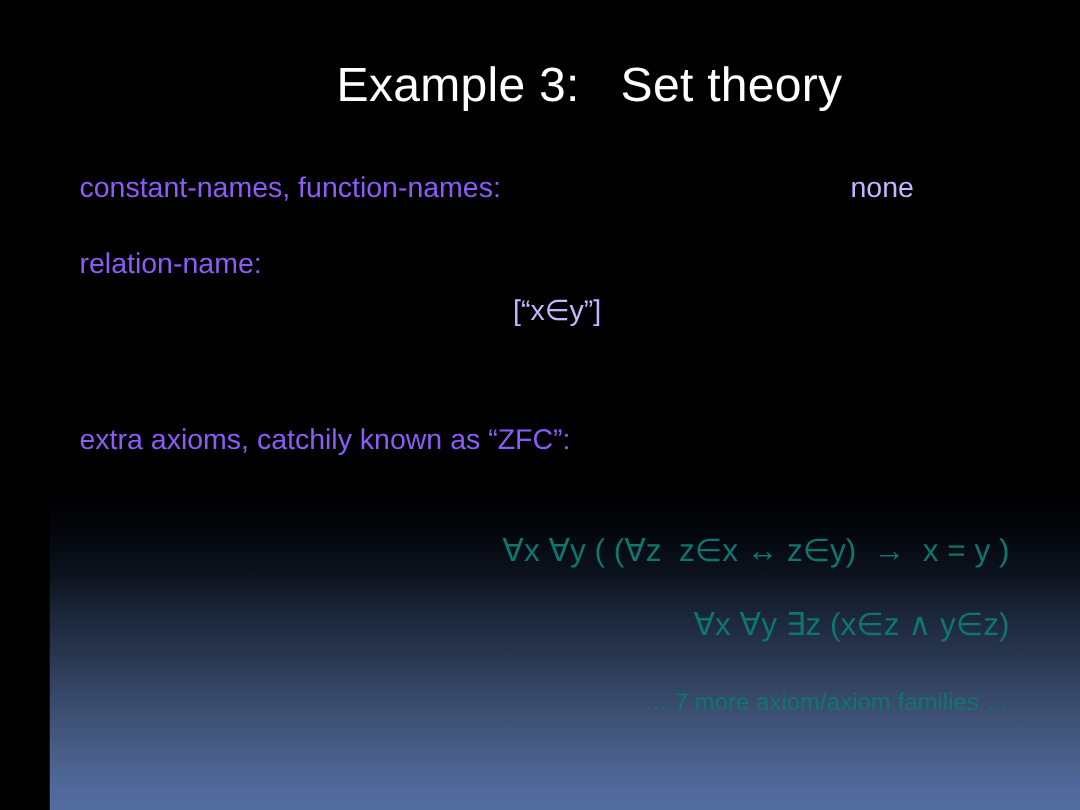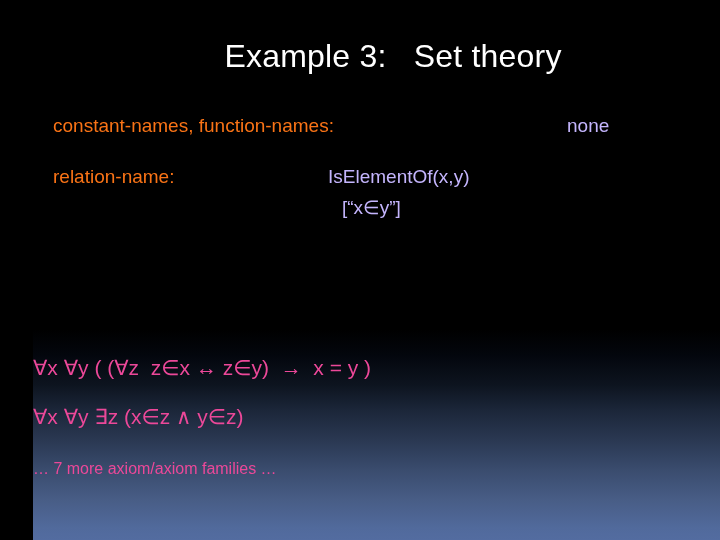--- a/index.html
+++ b/index.html
@@ -56,21 +56,21 @@
     text-align: center;
     color: #ffffff;
     font-size: 32px;
     line-height: 40px;
     letter-spacing: 0.2px;
     white-space: pre;
   }
 
   .row-label {
     position: absolute;
-    color: #f97316;
+    color: #8b5cf6;
     font-size: 19px;
     line-height: 24px;
     white-space: pre;
   }
   .row-value {
     position: absolute;
     color: #c4b5fd;
     font-size: 19px;
     line-height: 24px;
     white-space: pre;
@@ -80,22 +80,22 @@
   .val-none    { left: 534px; top: 114px; }
   .lbl-rel     { left: 20px;  top: 165px; }
   .val-rel1    { left: 295px; top: 165px; }
   .val-rel2    { left: 309px; top: 196px; }
 
   .lbl-extra   { left: 20px;  top: 282px; }
 
   .axiom {
     position: absolute;
     width: 640px;
-    text-align: left;
-    color: #ec4899;
+    text-align: right;
+    color: #0f766e;
     font-size: 21px;
     line-height: 28px;
     white-space: pre;
   }
   .axiom-1 { left: 0; top: 354px; }
   .axiom-2 { left: 0; top: 403px; }
   .axiom-3 { left: 0; top: 455px; font-size: 16px; }
 </style>
 </head>
 <body>
@@ -107,24 +107,24 @@
   <div class="slide-content">
 
     <div class="title">Example 3:   Set theory</div>
 
     <div class="row-label lbl-const">constant-names, function-names:</div>
 
     <div class="row-value val-none">none</div>
 
     <div class="row-label lbl-rel">relation-name:</div>
 
-    <div class="row-value val-rel1">IsElementOf(x,y)</div>
 
     <div class="row-value val-rel2">[“x∈y”]</div>
 
+    <div class="row-label lbl-extra">extra axioms, catchily known as “ZFC”:</div>
 
     <div class="axiom axiom-1">∀x ∀y ( (∀z  z∈x ↔ z∈y)  →  x = y )</div>
 
     <div class="axiom axiom-2">∀x ∀y ∃z (x∈z ∧ y∈z)</div>
 
     <div class="axiom axiom-3">… 7 more axiom/axiom families …</div>
 
   </div>
 </div>
 

